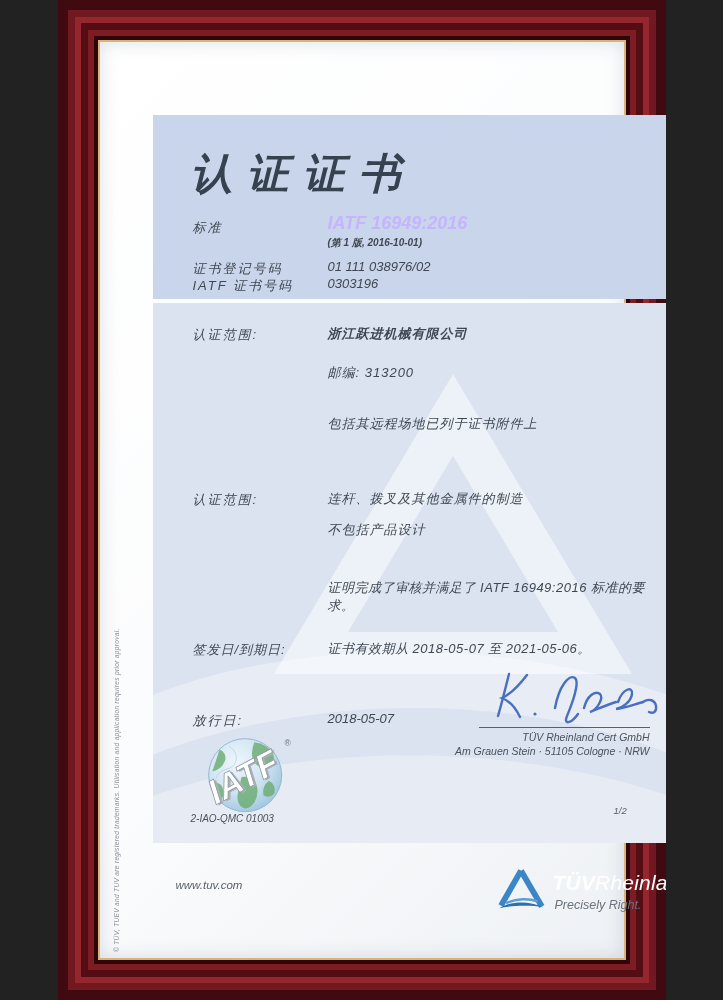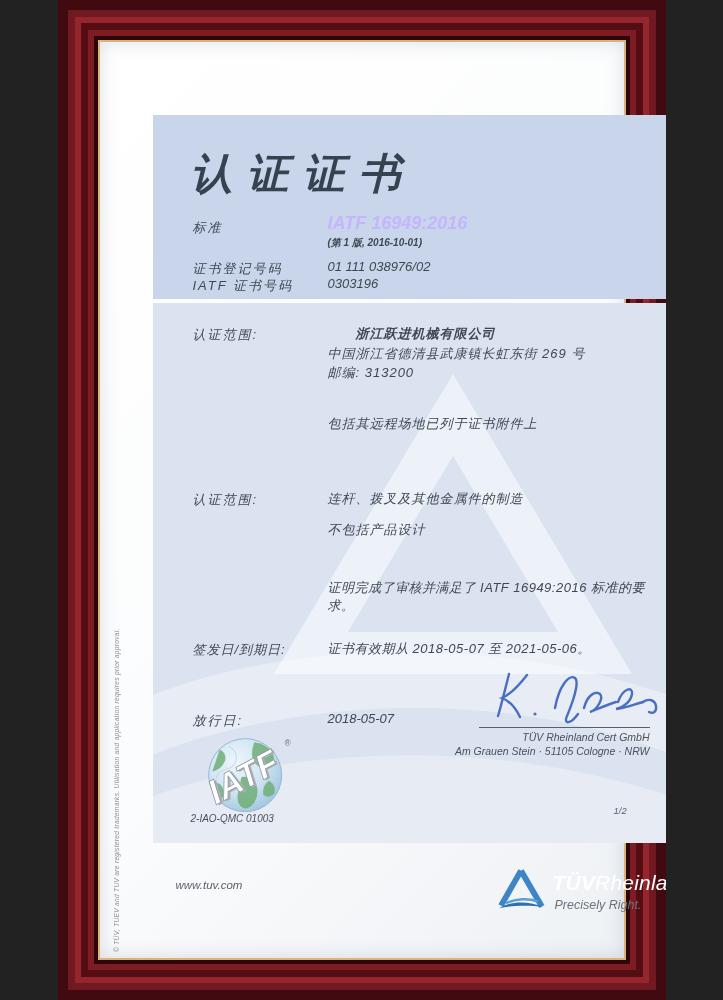--- a/index.html
+++ b/index.html
@@ -86,22 +86,21 @@
     <div class="abs lbl" style="left:135px;top:219px;">标准</div>
     <div class="abs std-val" style="left:270px;top:213px;">IATF 16949:2016</div>
     <div class="abs std-ed" style="left:270px;top:236px;">(第 1 版, 2016-10-01)</div>
 
     <div class="abs lbl" style="left:135px;top:260px;">证书登记号码</div>
     <div class="abs val" style="left:270px;top:259px;">01 111 038976/02</div>
     <div class="abs lbl" style="left:135px;top:277px;">IATF 证书号码</div>
     <div class="abs val" style="left:270px;top:276px;">0303196</div>
 
     <div class="abs lbl" style="left:135px;top:326px;">认证范围:</div>
-    <div class="abs val bold" style="left:270px;top:325px;letter-spacing:1px;margin-left:28px;">浙江跃进机械有限公司</div>
-    <div class="abs val" style="left:270px;top:345px;letter-spacing:1px;">中国浙江省德清县武康镇长虹东街 269 号</div>
+    <div class="abs val bold" style="left:270px;top:325px;letter-spacing:1px;">浙江跃进机械有限公司</div>
     <div class="abs val" style="left:270px;top:364px;letter-spacing:1px;">邮编: 313200</div>
     <div class="abs val" style="left:270px;top:397px;letter-spacing:1px;margin-top:18px;">包括其远程场地已列于证书附件上</div>
 
     <div class="abs lbl" style="left:135px;top:491px;">认证范围:</div>
     <div class="abs val" style="left:270px;top:490px;letter-spacing:1px;">连杆、拨叉及其他金属件的制造</div>
     <div class="abs val" style="left:270px;top:521px;letter-spacing:1px;text-align:right;">不包括产品设计</div>
 
     <div class="abs val" style="left:270px;top:579px;letter-spacing:.5px;">证明完成了审核并满足了 IATF 16949:2016 标准的要求。</div>
 
     <div class="abs lbl" style="left:135px;top:641px;letter-spacing:1px;">签发日/到期日:</div>

